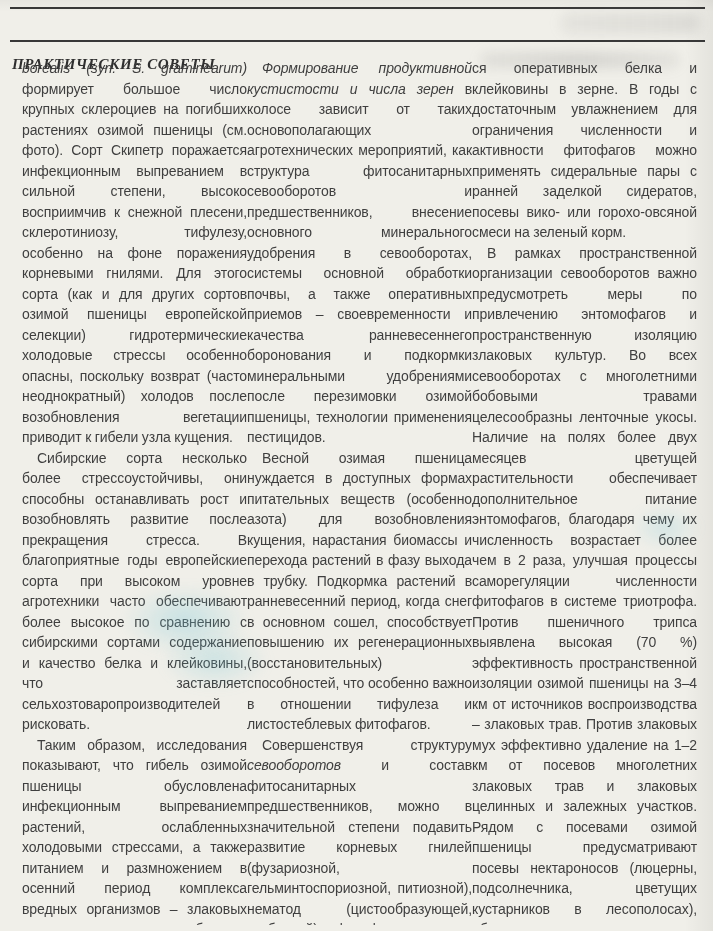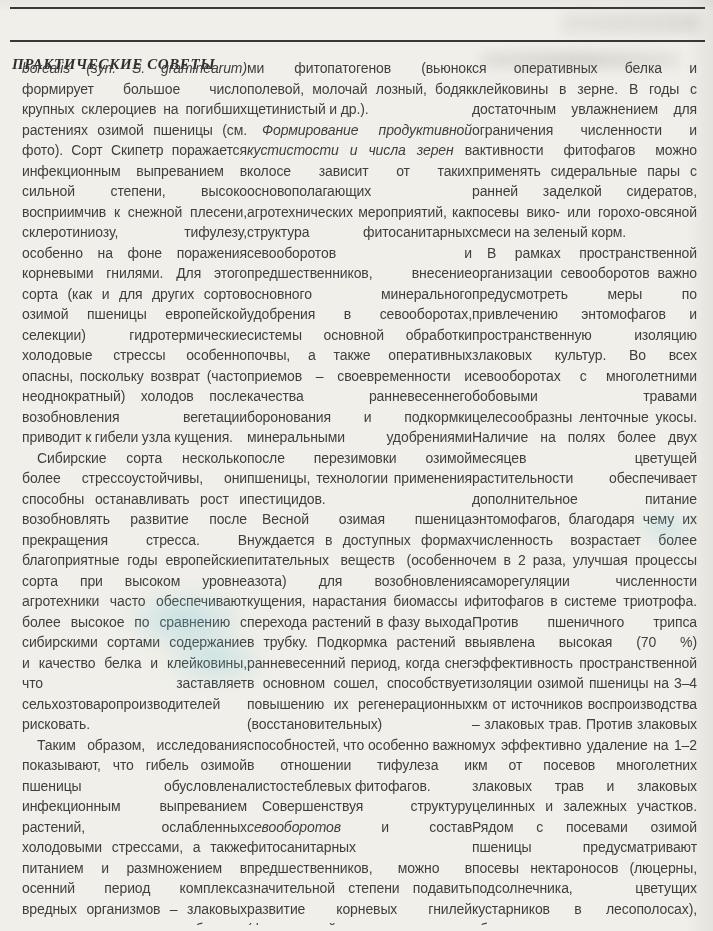--- a/index.html
+++ b/index.html
@@ -61,21 +61,20 @@
     <div class="rule rule-bottom"></div>
   </div>
 
   <div class="columns">
       <div class="column">
         <p class="block"><i>borealis (syn. S. graminearum) </i><span>формирует большое число крупных склероциев на погибших растениях озимой пшеницы (см. фото). Сорт Скипетр поражается инфекционным выпреванием в сильной степени, высоко восприимчив к снежной плесени, склеротиниозу, тифулезу, особенно на фоне поражения корневыми гнилями. Для этого сорта (как и для других сортов озимой пшеницы европейской селекции) гидротермические холодовые стрессы особенно опасны, поскольку возврат (часто неоднократный) холодов после возобновления вегетации приводит к гибели узла кущения.</span></p>
         <p class="block indent"><span>Сибирские сорта несколько более стрессоустойчивы, они способны останавливать рост и возобновлять развитие после прекращения стресса. В благоприятные годы европейские сорта при высоком уровне агротехники часто обеспечивают более высокое по сравнению с сибирскими сортами содержание и качество белка и клейковины, что заставляет сельхозтоваропроизводителей рисковать.</span></p>
         <p class="block indent"><span>Таким образом, исследования показывают, что гибель озимой пшеницы обусловлена инфекционным выпреванием растений, ослабленных холодовыми стрессами, а также питанием и размножением в осенний период комплекса вредных организмов – злаковых мух, проволочников, блошек, цикадок, возбудителей фузариозной и питиозной гнилей, септориоза и других листостеблевых инфекций. Активность вредителей и фитопатогенов связана с плохим фитосанитарным состоянием семян, недостаточной эффективностью протравителя, нарушением севооборотов, низкой микробиологической активностью почвы, ранним и глубоким посевом, недостатком подвижного фосфора, засоренностью полей многолетними сорняками – резерватора-</span></p>
       </div>
       <div class="column">
-        <p class="block"><span>ми фитопатогенов (вьюнок полевой, молочай лозный, бодяк щетинистый и др.).</span></p>
         <p class="block indent"><i>Формирование продуктивной кустистости и числа зерен</i><span> в колосе зависит от таких основополагающих агротехнических мероприятий, как структура фитосанитарных севооборотов и предшественников, внесение основного минерального удобрения в севооборотах, системы основной обработки почвы, а также оперативных приемов – своевременности и качества ранневесеннего боронования и подкормки минеральными удобрениями после перезимовки озимой пшеницы, технологии применения пестицидов.</span></p>
         <p class="block indent"><span>Весной озимая пшеница нуждается в доступных формах питательных веществ (особенно азота) для возобновления кущения, нарастания биомассы и перехода растений в фазу выхода в трубку. Подкормка растений в ранневесенний период, когда снег в основном сошел, способствует повышению их регенерационных (восстановительных) способностей, что особенно важно в отношении тифулеза и листостеблевых фитофагов.</span></p>
         <p class="block indent"><span>Совершенствуя структуру </span><i>севооборотов</i><span> и состав фитосанитарных предшественников, можно в значительной степени подавить развитие корневых гнилей (фузариозной, гельминтоспориозной, питиозной), нематод (цистообразующей, стеблевой), фитофагов, сорных растений [9]. В годы недостаточного и неустойчивого увлажнения лучшими фитосанитарными предшественниками по комплексу вредных организмов являются пары разных видов, в том числе химические, горох и другие рано убираемые культуры. Пар решает в значительной мере проблему накопления и сохранения влаги, борьбы с сорняками, возбудителями корневых гнилей, проволочниками. После пара повышает-</span></p>
       </div>
       <div class="column">
         <p class="block"><span>ся оперативных белка и клейковины в зерне. В годы с достаточным увлажнением для ограничения численности и активности фитофагов можно применять сидеральные пары с ранней заделкой сидератов, посевы вико- или горохо-овсяной смеси на зеленый корм.</span></p>
         <p class="block indent"><span>В рамках пространственной организации севооборотов важно предусмотреть меры по привлечению энтомофагов и пространственную изоляцию злаковых культур. Во всех севооборотах с многолетними бобовыми травами целесообразны ленточные укосы. Наличие на полях более двух месяцев цветущей растительности обеспечивает дополнительное питание энтомофагов, благодаря чему их численность возрастает более чем в 2 раза, улучшая процессы саморегуляции численности фитофагов в системе триотрофа. Против пшеничного трипса выявлена высокая (70 %) эффективность пространственной изоляции озимой пшеницы на 3–4 км от источников воспроизводства – злаковых трав. Против злаковых мух эффективно удаление на 1–2 км от посевов многолетних злаковых трав и злаковых целинных и залежных участков. Рядом с посевами озимой пшеницы предусматривают посевы нектароносов (люцерны, подсолнечника, цветущих кустарников в лесополосах), обогащающих агроэкосистемы энтомофагами опасных фитофагов [2].</span></p>
       </div>
     </div>
 

